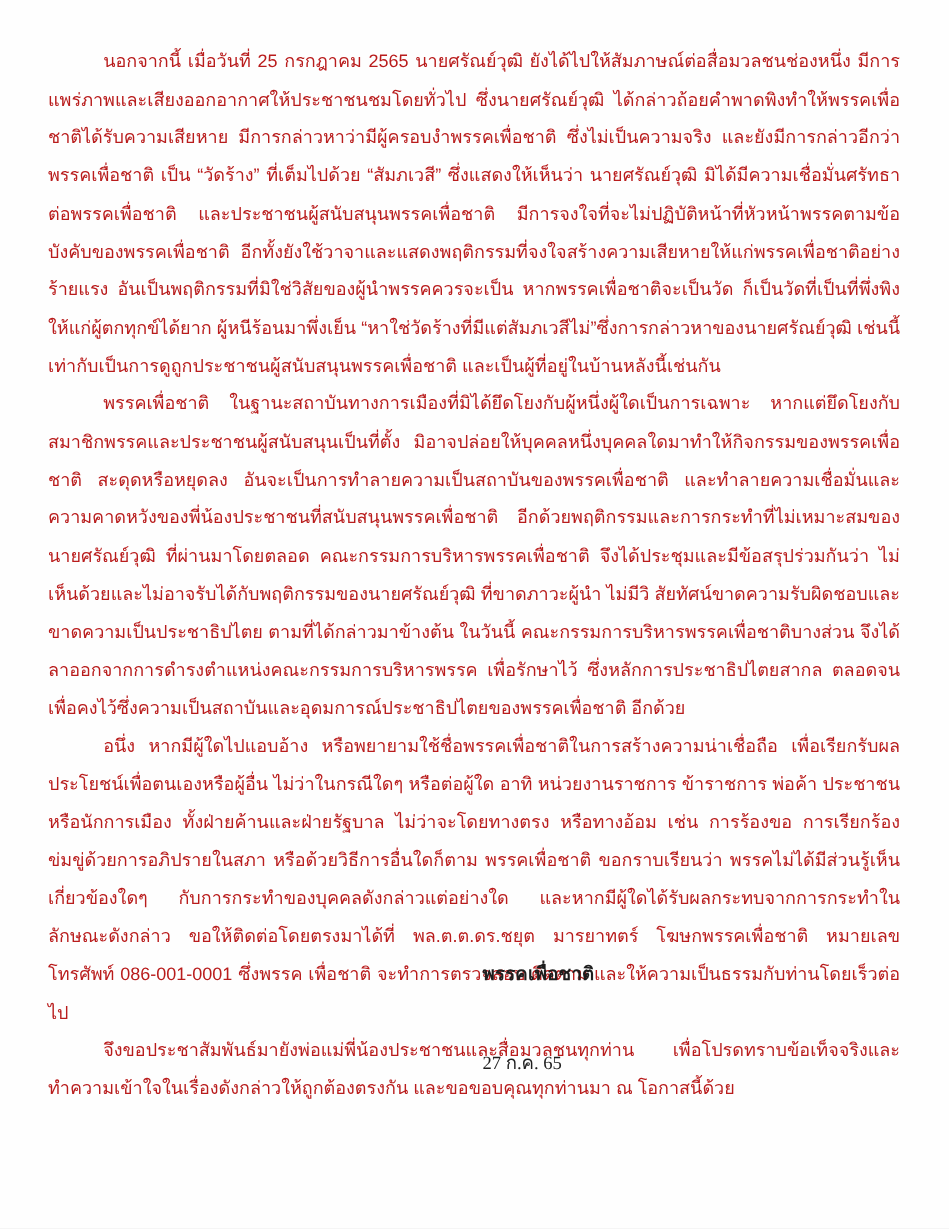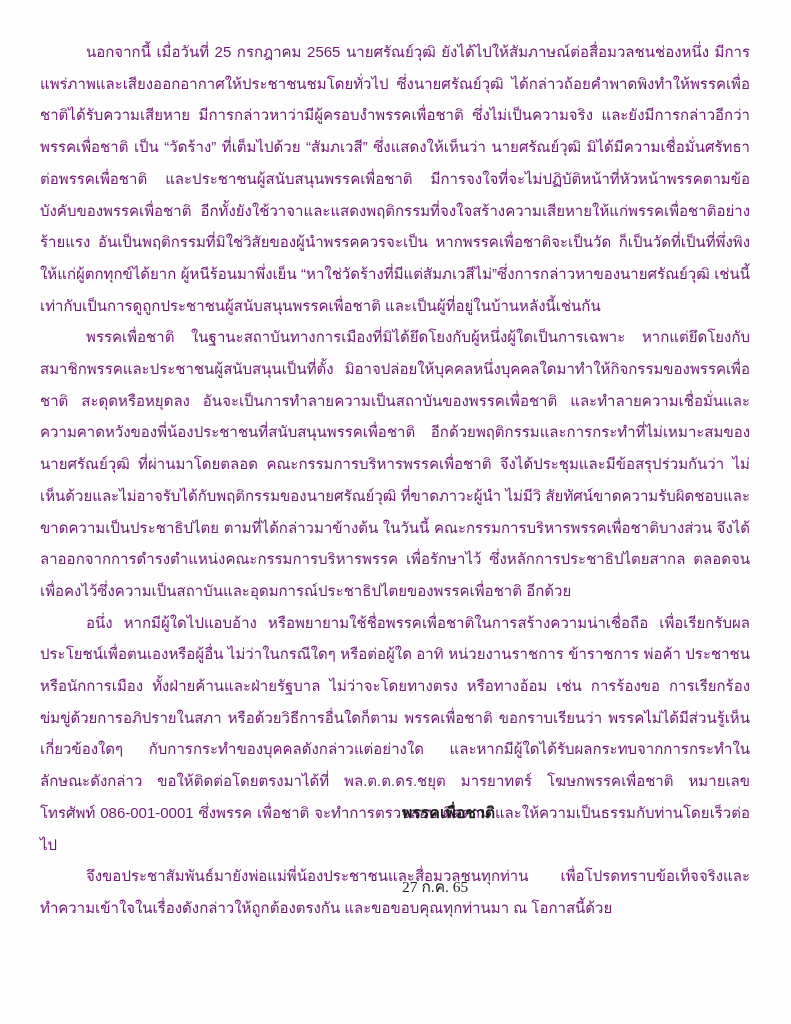--- a/index.html
+++ b/index.html
@@ -19,21 +19,21 @@
     color: #1e1e1e;
     overflow: hidden;
   }
   .body-text p {
     margin: 0;
     font-size: 15px;
     line-height: 31.7px;
     text-indent: 46px;
     text-align: justify;
     overflow-wrap: break-word;
-    color: #701a75;
+    color: #b91c1c;
   }
   .signature {
     position: absolute;
     left: 402px;
     top: 798px;
     width: 220px;
     text-align: left;
     font-family: Liberation Serif, serif;
   }
   .sig-party {

